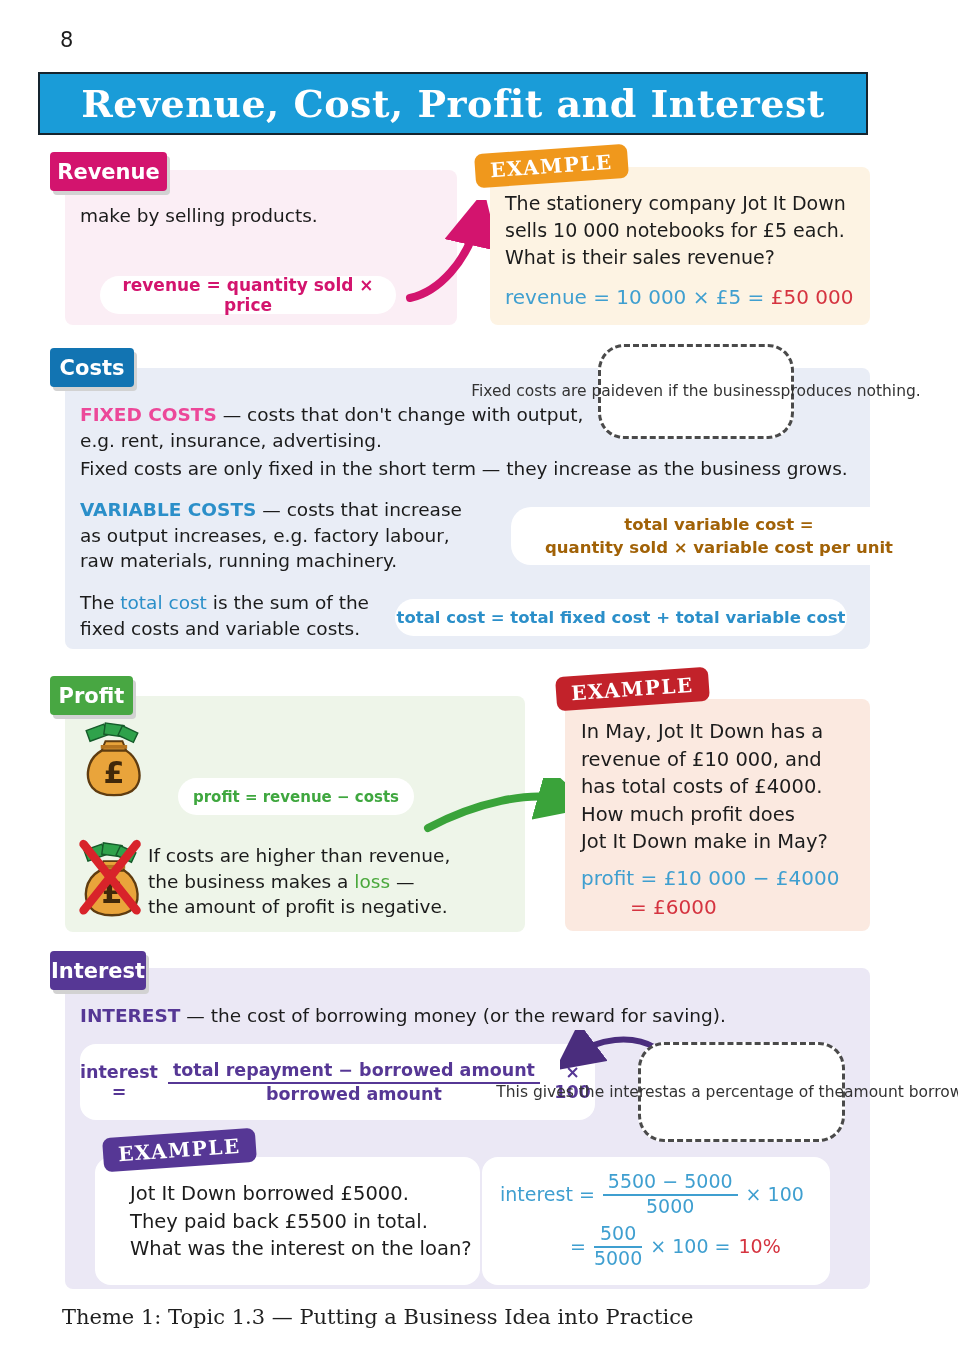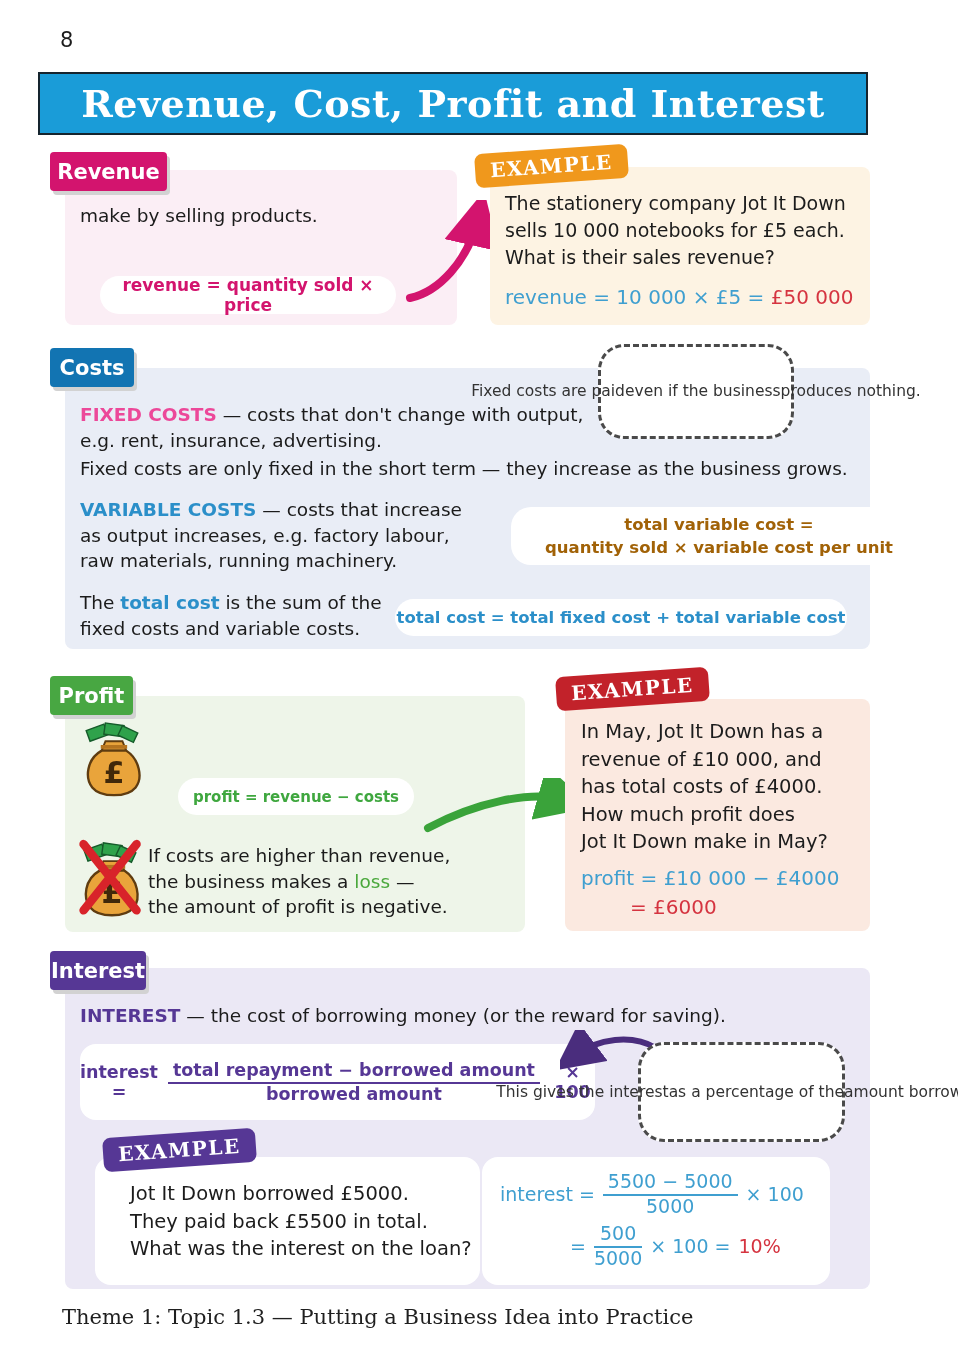--- a/index.html
+++ b/index.html
@@ -112,21 +112,21 @@
     <div class="line">as output increases, e.g. factory labour,</div>
     <div class="line">raw materials, running machinery.</div>
   </div>
 
   <div class="abs pill" style="left:475px;top:507px;width:416px;height:58px;font-size:16.5px;color:#a16207;flex-direction:column;line-height:23px;margin-left:36px;">
     <span class="nowrap">total variable cost =</span>
     <span class="nowrap">quantity sold × variable cost per unit</span>
   </div>
 
   <div class="abs body-txt" style="left:80px;top:590px;">
-    <div class="line"><span>The </span><span class="term" style="color:#2b8fc9;font-weight:bold;">total cost</span><span> is the sum of the</span></div>
+    <div class="line"><span>The </span><span class="term" style="color:#2b8fc9;font-weight:normal;">total cost</span><span> is the sum of the</span></div>
     <div class="line">fixed costs and variable costs.</div>
   </div>
 
   <div class="abs pill nowrap" style="left:395px;top:599px;width:452px;height:37px;font-size:16.5px;color:#2b8fc9;">total cost = total fixed cost + total variable cost</div>
 
   <div class="abs section-label" style="left:50px;top:676px;width:83px;height:39px;background:#48a742;">Profit</div>
 
   <div class="abs panel" style="left:65px;top:696px;width:460px;height:236px;background:#eef5e9;"></div>
 
   <svg class="abs" style="left:80px;top:722px;" width="66" height="78" viewBox="0 0 70 82">

